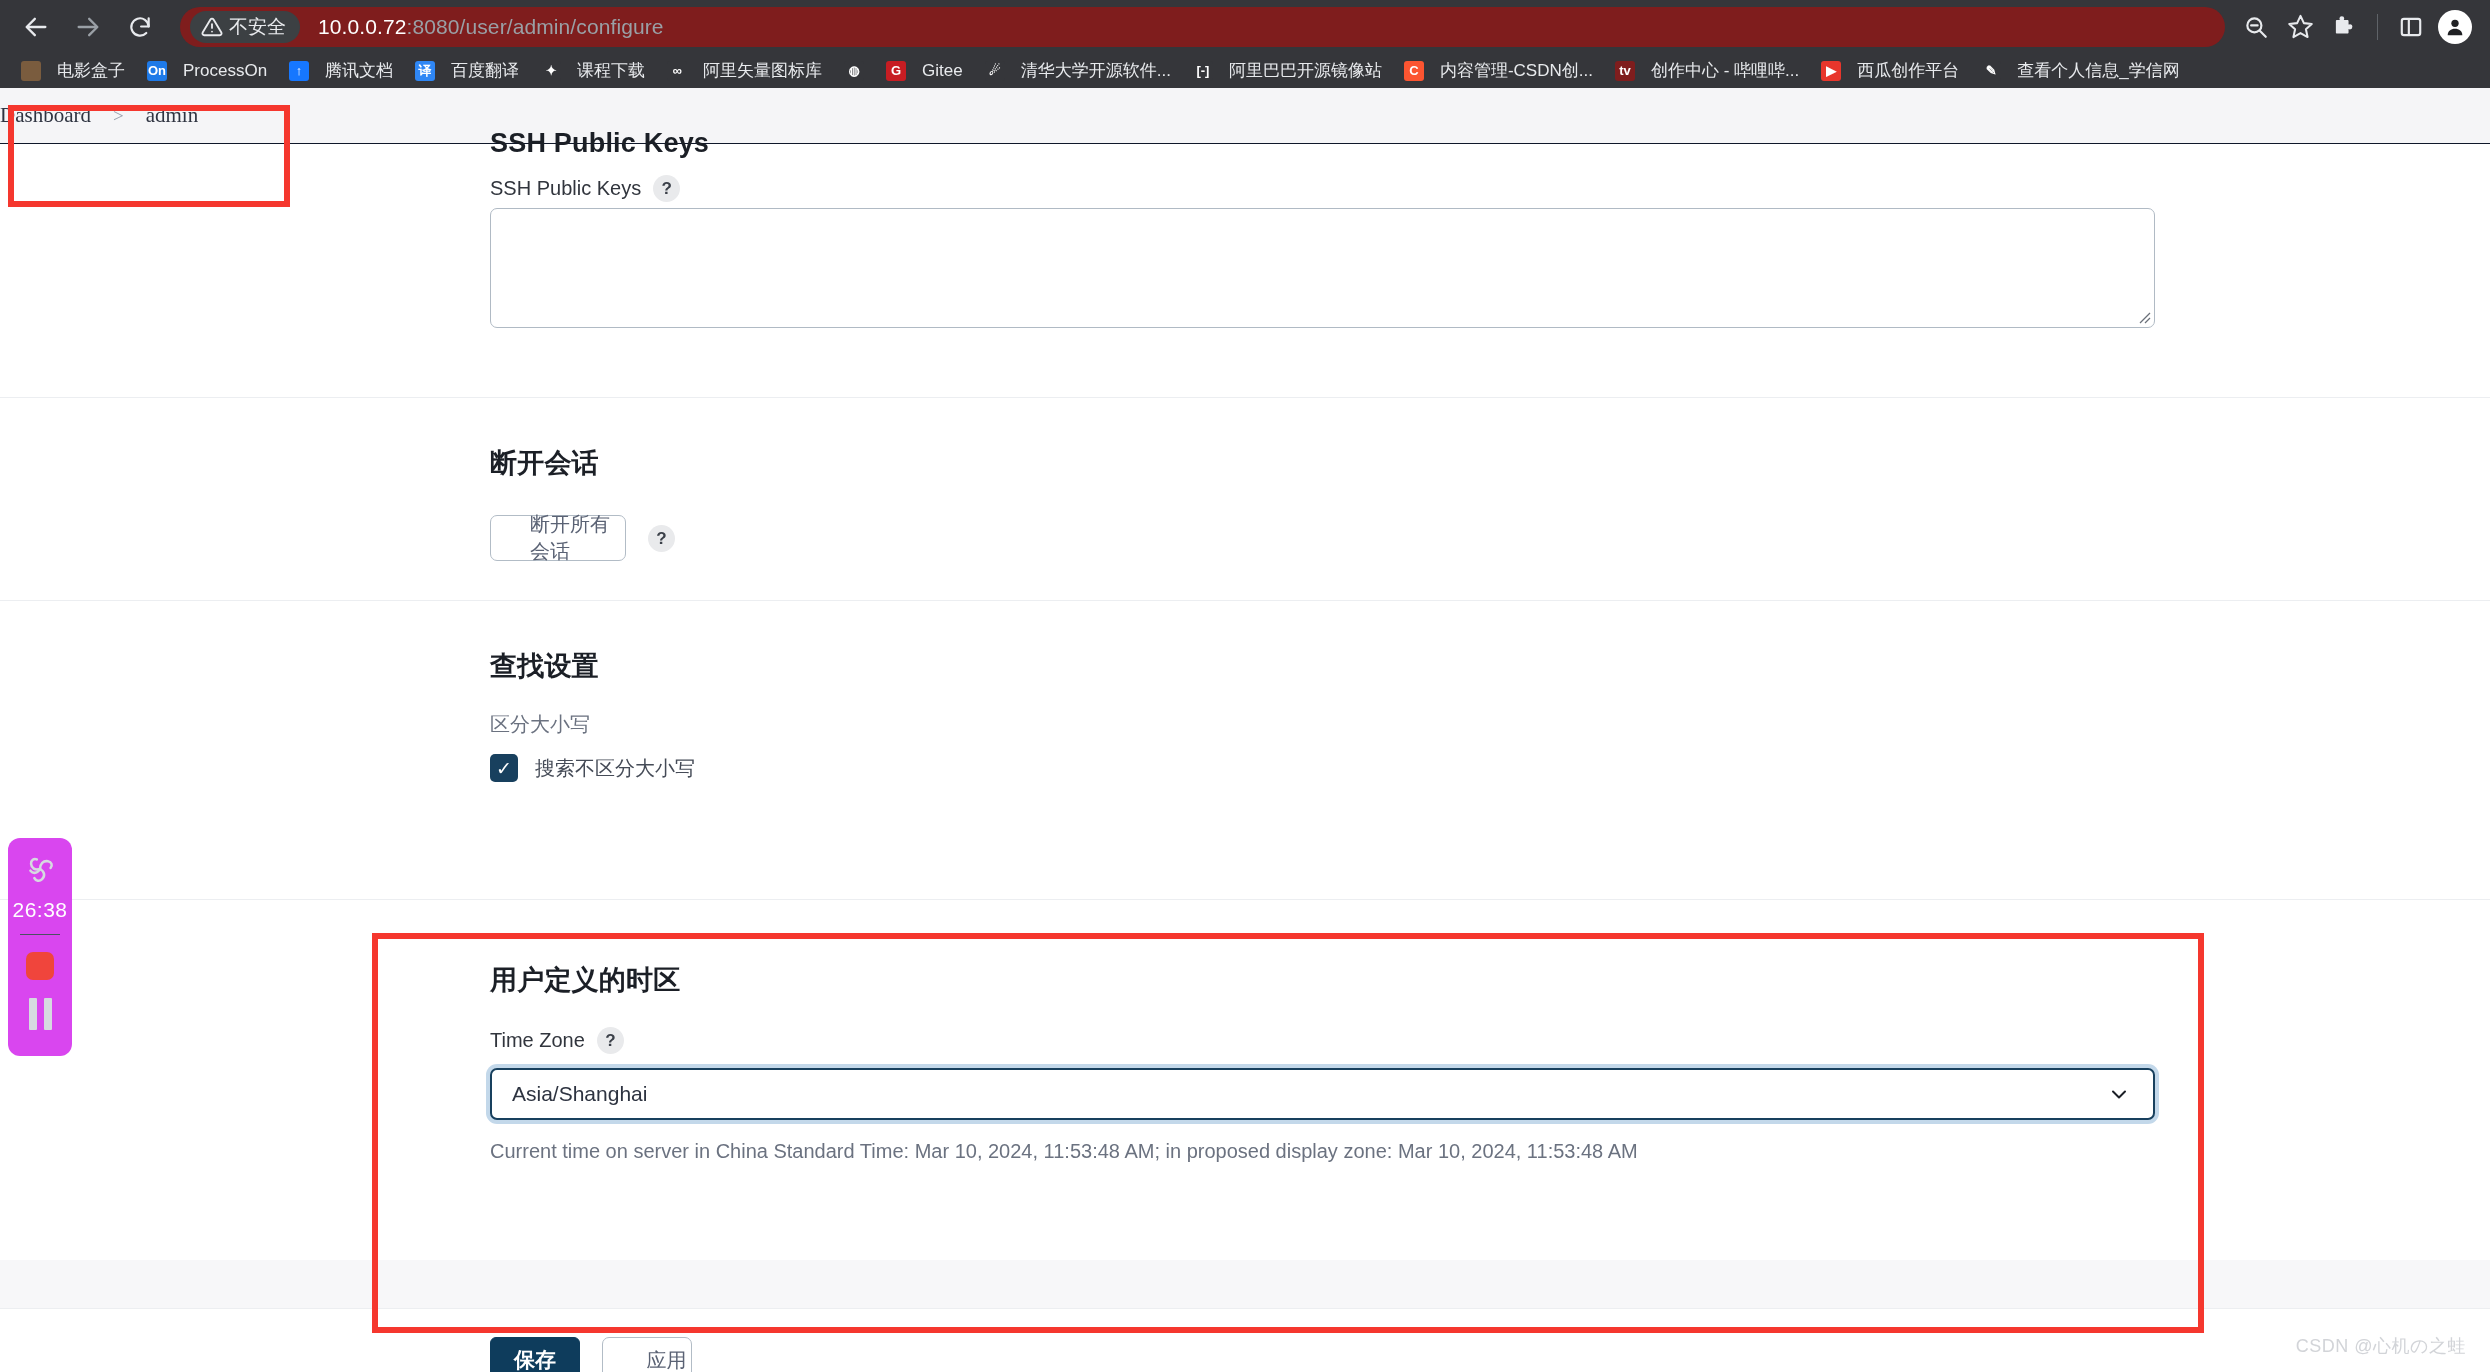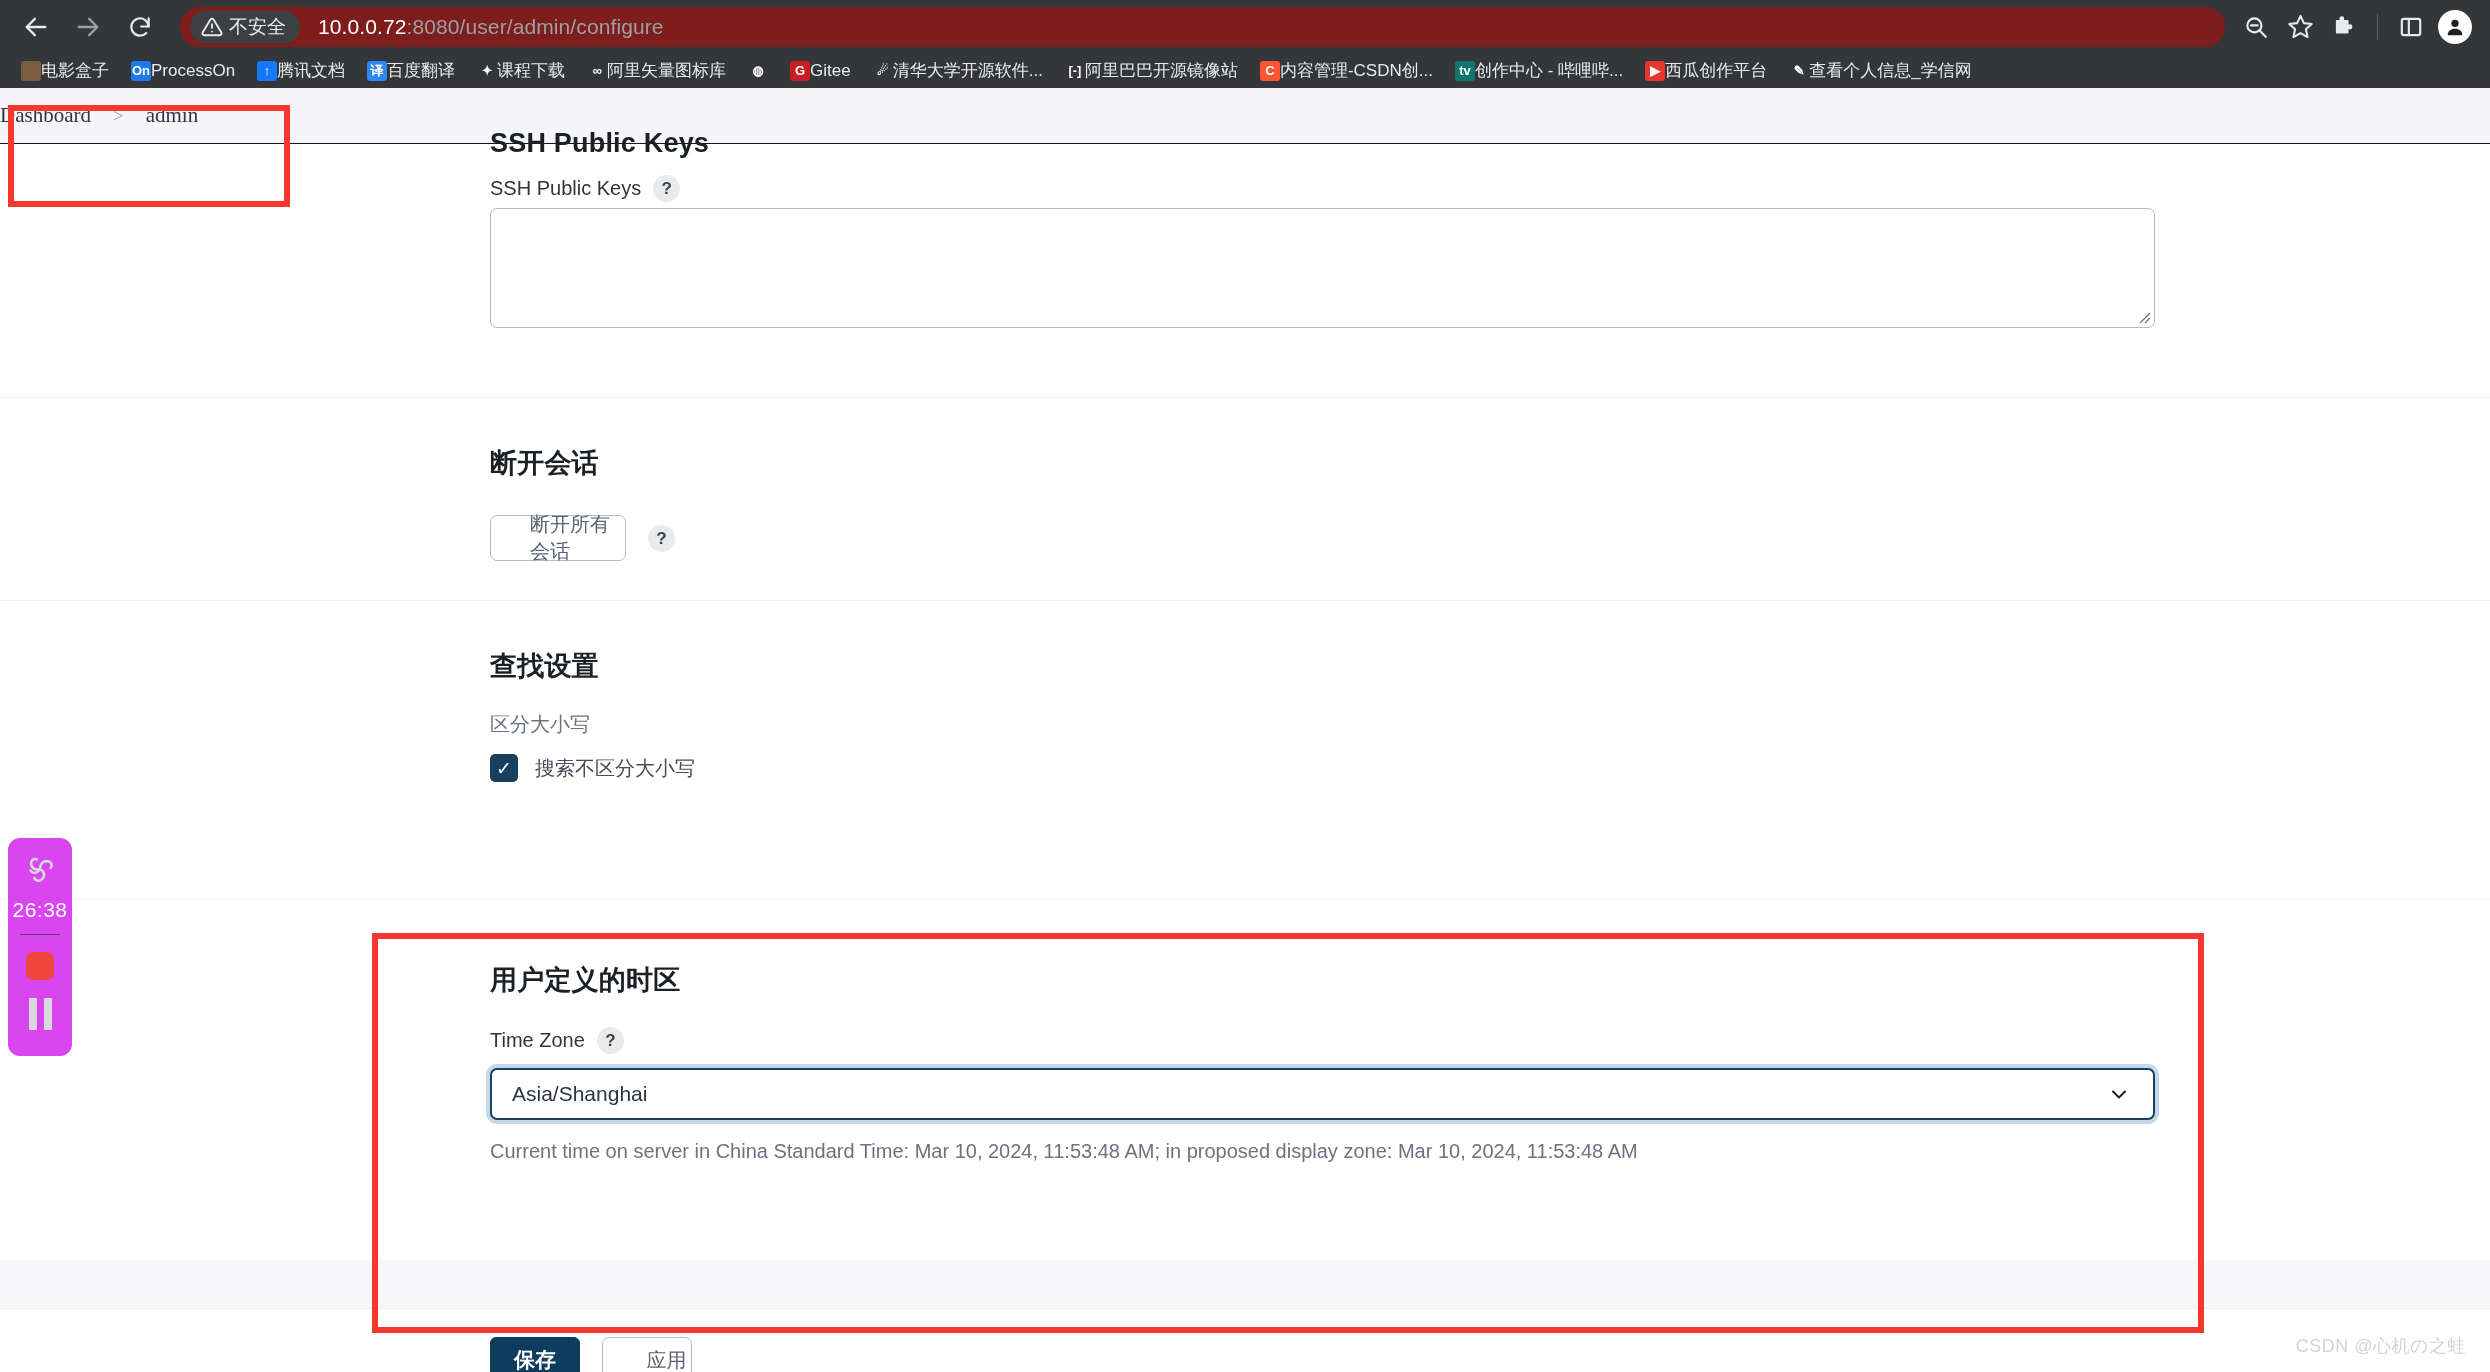--- a/index.html
+++ b/index.html
@@ -87,21 +87,21 @@
   
   .bookmarks-bar {
     position: absolute; top: 53px; left: 0;
     width: 2490px; height: 35px;
     background: #35363a;
     display: flex; align-items: center;
     padding-left: 10px;
     overflow: hidden;
   }
   .bm {
-    display: flex; align-items: center; gap: 0;
+    display: flex; align-items: center; gap: 16px;
     padding: 0 11px; height: 30px;
     color: #e8eaed; font-size: 17px;
     white-space: nowrap; flex: none;
     border-radius: 4px;
   }
   .bm-ico {
     width: 20px; height: 20px; border-radius: 3px;
     display: flex; align-items: center; justify-content: center;
     font-size: 13px; font-weight: bold; color: #fff;
     flex: none; line-height: 1;
@@ -368,21 +368,21 @@
       </div>
       <div class="bm">
         <span class="bm-ico" style="background: rgb(53, 54, 58);">[-]</span>
         <span>阿里巴巴开源镜像站</span>
       </div>
       <div class="bm">
         <span class="bm-ico" style="background: rgb(252, 85, 49);">C</span>
         <span>内容管理-CSDN创...</span>
       </div>
       <div class="bm">
-        <span class="bm-ico" style="background: #0f766e;">tv</span>
+        <span class="bm-ico" style="background: #7f1d1d;">tv</span>
         <span>创作中心 - 哔哩哔...</span>
       </div>
       <div class="bm">
         <span class="bm-ico" style="background: rgb(232, 54, 44);">▶</span>
         <span>西瓜创作平台</span>
       </div>
       <div class="bm">
         <span class="bm-ico" style="background: rgb(53, 54, 58);">✎</span>
         <span>查看个人信息_学信网</span>
       </div>

